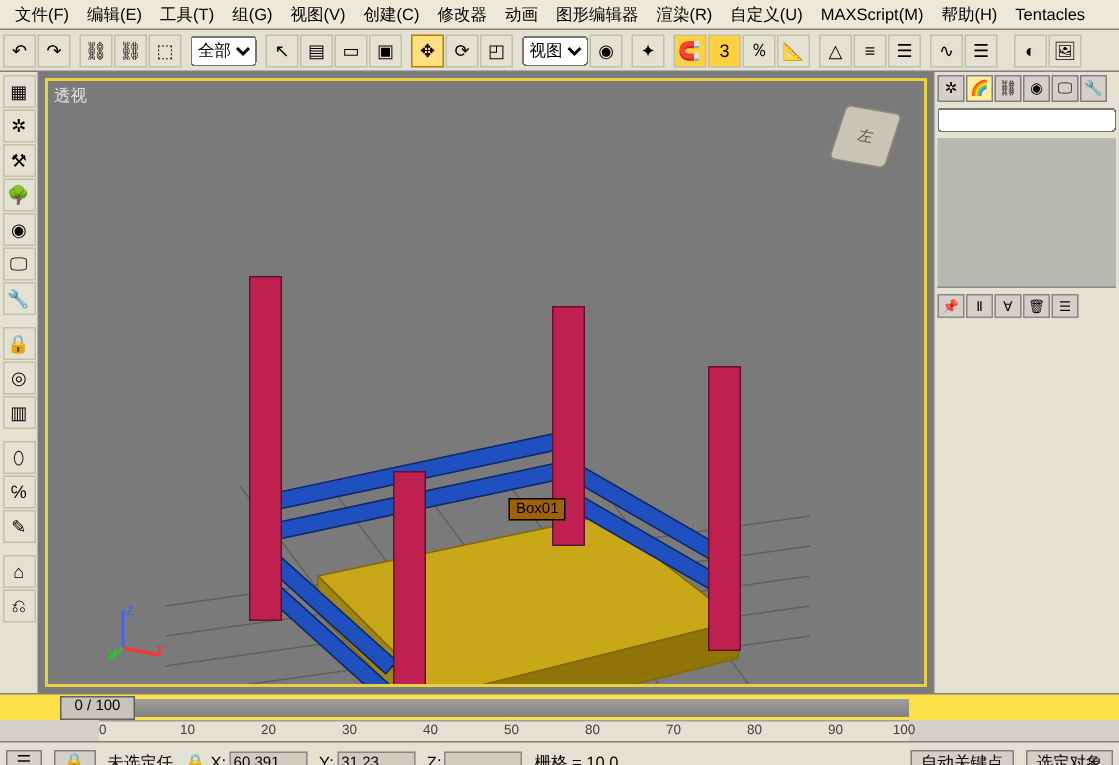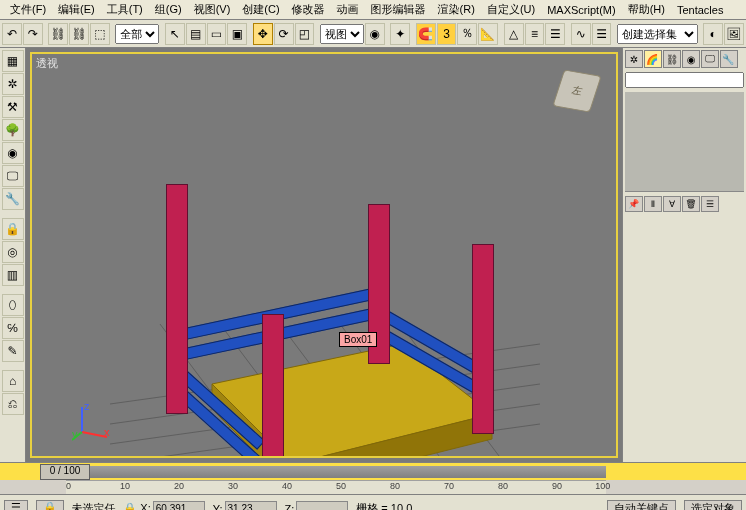--- a/index.html
+++ b/index.html
@@ -18,21 +18,21 @@
 .main-area { display: flex; height: 414px; }
 .left-tools { width: 26px; background: #e3e1d1; border-right: 1px solid #808080; display: flex; flex-direction: column; gap: 1px; padding-top: 2px; align-items: center; }
 .left-tools .tb { width: 22px; height: 22px; border: 1px solid #c0c0a8; background: #e3e1d1; display: flex; align-items: center; justify-content: center; font-size: 12px; }
 
 .viewport-wrap { flex: 1; background: #7a7a7a; padding: 4px; position: relative; }
 .viewport { width: 100%; height: 100%; border: 2px solid #e8d040; background: #7a7a7a; position: relative; overflow: hidden; }
 .vlabel { position: absolute; top: 2px; left: 4px; color: #e0e0e0; font-size: 11px; text-align: right; }
 .viewcube { position: absolute; top: 18px; right: 20px; width: 38px; height: 38px; background: #c8c4b8; border: 1px solid #908870; transform: rotate(10deg) skewX(-8deg); border-radius: 4px; display: flex; align-items: center; justify-content: center; color: #605840; font-size: 10px; }
 .grid-floor { position: absolute; left: 78px; top: 270px; width: 430px; height: 160px; }
 .grid-floor line { stroke: #5f5f5f; stroke-width: 1; }
-.obj-label { position: absolute; left: 307px; top: 278px; background: #fca5a5; border: 1px solid #000; padding: 1px 4px; font-size: 10px; }
+.obj-label { position: absolute; left: 307px; top: 278px; background: #a16207; border: 1px solid #000; padding: 1px 4px; font-size: 10px; }
 .axis-gizmo { position: absolute; left: 40px; bottom: 14px; }
 .axis-gizmo .z { stroke: #4060ff; } .axis-gizmo .x { stroke: #ff3030; } .axis-gizmo .y { stroke: #30c030; }
 
 
 .model { position: absolute; left: 90px; top: 120px; width: 400px; height: 320px; }
 .base { position: absolute; }
 .post { position: absolute; background: #c02050; width: 22px; border: 1px solid #601030; }
 .rope { position: absolute; background: #2050c0; height: 12px; border: 1px solid #102860; }
 
 .right-panel { width: 124px; background: #e3e1d1; border-left: 1px solid #808080; padding: 2px; }
@@ -105,21 +105,20 @@
   <div class="tool-btn">％</div>
   <div class="tool-btn">📐</div>
   <div class="sep"></div>
   <div class="tool-btn">△</div>
   <div class="tool-btn">≡</div>
   <div class="tool-btn">☰</div>
   <div class="sep"></div>
   <div class="tool-btn">∿</div>
   <div class="tool-btn">☰</div>
   <div class="sep"></div>
-  <select class="tool-sel" style="width:90px"><option>创建选择集</option></select>
   <div class="sep"></div>
   <div class="tool-btn">◐</div>
   <div class="tool-btn">🖼</div>
 </div>
 
 <div class="main-area">
   <div class="left-tools">
     <div class="tb">▦</div>
     <div class="tb">✲</div>
     <div class="tb">⚒</div>

